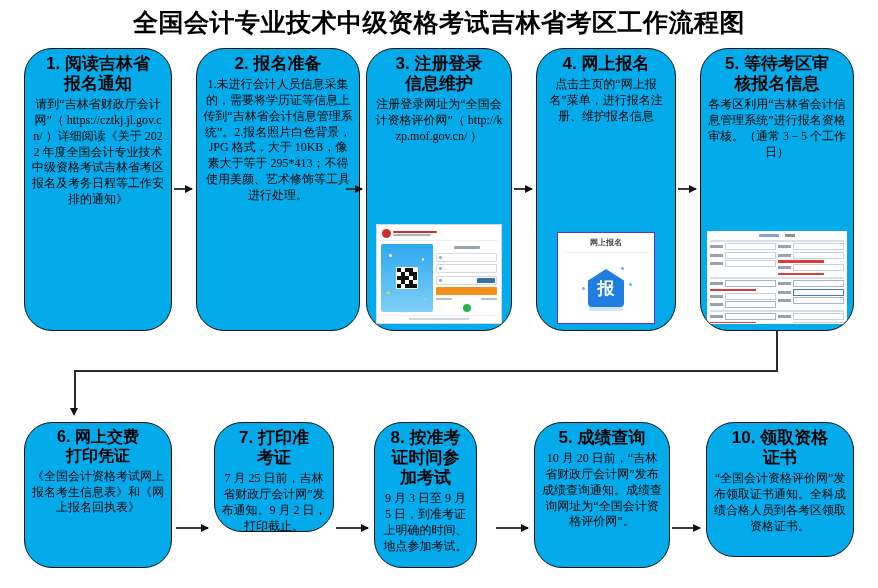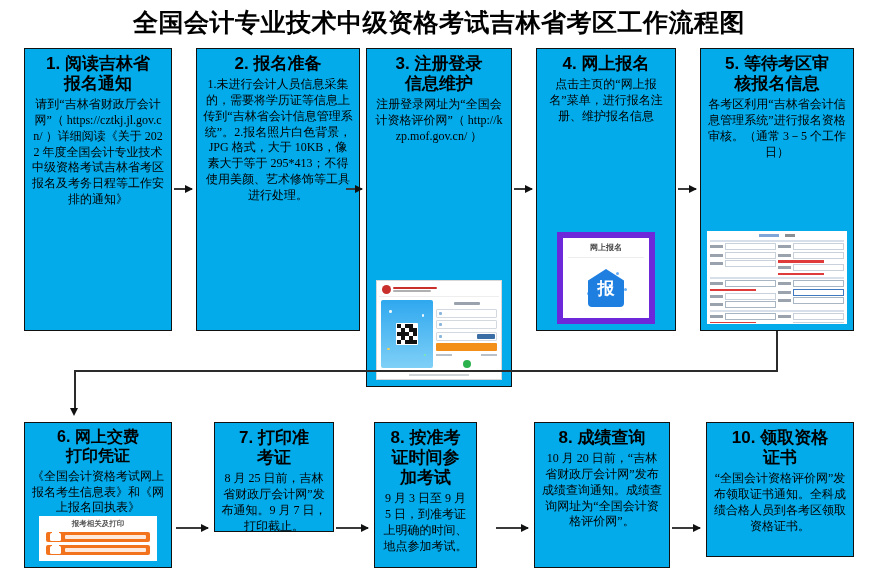--- a/index.html
+++ b/index.html
@@ -24,21 +24,21 @@
   }
   .flow{
     position:relative;
     width:878px;
     height:540px;
   }
   .node{
     position:absolute;
     background:#03ABEB;
     border:1.6px solid #111111;
-    border-radius:0;
+    border-radius:28px;
     box-sizing:border-box;
     display:flex;
     flex-direction:column;
     align-items:center;
     padding:5px 6px 6px 6px;
     overflow:hidden;
   }
   .node-title{
     font-family:"Liberation Sans","DejaVu Sans",sans-serif;
     font-weight:bold;
@@ -104,21 +104,21 @@
   .lg-btn{height:8px;background:#f39019;border-radius:1px;}
   .lg-sub{display:flex;justify-content:space-between;}
   .lg-sub b{display:block;height:2.5px;width:16px;background:#b9c0c7;font-size:0;}
   .lg-wx{width:8px;height:8px;border-radius:50%;background:#2bb24c;margin:1px auto 0;}
   .lg-foot{height:5px;border-top:1px solid #eee;display:flex;align-items:center;justify-content:center;}
   .lg-foot b{display:block;height:2px;width:60px;background:#cfd4d9;font-size:0;}
 
   
   .shot-card{
     width:98px;height:92px;
-    border:6px solid #6d28d9;background:#fff;
+    border:1px solid #6d28d9;background:#fff;
     display:flex;flex-direction:column;align-items:center;
     padding:4px 0 0;
   }
   .card-label{
     font-family:"Liberation Sans","DejaVu Sans",sans-serif;
     font-size:8px;color:#444;font-weight:bold;
   }
   .card-sep{width:88%;height:1px;background:#ededed;margin:4px 0 0;}
   .card-icon-wrap{flex:1;display:flex;align-items:center;justify-content:center;position:relative;width:100%;}
   .house{
@@ -199,21 +199,21 @@
     <div class="node-title" style="white-space:pre-line">1. 阅读吉林省
 报名通知</div>
     <div class="node-body">请到“吉林省财政厅会计网”（ https://cztkj.jl.gov.cn/ ）详细阅读《关于 2022 年度全国会计专业技术中级资格考试吉林省考区报名及考务日程等工作安排的通知》</div>
   </div>
 
   <div class="node" style="left:196px;top:10px;width:164px;height:283px;">
     <div class="node-title" style="white-space:pre-line">2. 报名准备</div>
     <div class="node-body">1.未进行会计人员信息采集的，需要将学历证等信息上传到“吉林省会计信息管理系统”。2.报名照片白色背景，JPG 格式，大于 10KB，像素大于等于 295*413；不得使用美颜、艺术修饰等工具进行处理。</div>
   </div>
 
-  <div class="node" style="left:366px;top:10px;width:146px;height:339px;">
+  <div class="node" style="left:366px;top:10px;width:146px;height:283px;">
     <div class="node-title" style="white-space:pre-line">3. 注册登录
 信息维护</div>
     <div class="node-body">注册登录网址为“全国会计资格评价网”（ http://kzp.mof.gov.cn/ ）</div>
     <div class="shot shot-login">
       <div class="lg-head">
         <span class="lg-emblem"></span>
         <span class="lg-htext">
           <i class="lg-bar" style="width:44px"></i>
           <i class="lg-bar sm" style="width:38px"></i>
         </span>
@@ -395,48 +395,37 @@
 
   <div class="wrap-line" style="left:776px;top:293px;width:1.6px;height:41px;"></div>
   <div class="wrap-line" style="left:74px;top:332px;width:704px;height:1.6px;"></div>
   <div class="wrap-line" style="left:74px;top:332px;width:1.6px;height:40px;"></div>
   <div class="wrap-head" style="left:70.3px;top:370px;"></div>
 
   <div class="node" style="left:24px;top:384px;width:148px;height:146px;">
     <div class="node-title" style="white-space:pre-line;font-size:16px;">6. 网上交费
 打印凭证</div>
     <div class="node-body">《全国会计资格考试网上报名考生信息表》和《网上报名回执表》</div>
-    <div class="shot shot-print">
-      <div class="pr-title">报考相关及打印</div>
-      <div class="pr-btn">
-        <span class="pr-ico"></span>
-        <span class="pr-txt"></span>
-      </div>
-      <div class="pr-btn">
-        <span class="pr-ico"></span>
-        <span class="pr-txt"></span>
-      </div>
-    </div>
   </div>
 
   <div class="node" style="left:214px;top:384px;width:120px;height:110px;">
     <div class="node-title" style="white-space:pre-line">7. 打印准
 考证</div>
-    <div class="node-body">8 月 25 日前，吉林省财政厅会计网”发布通知。9 月 7 日，打印截止。</div>
+    <div class="node-body">7 月 25 日前，吉林省财政厅会计网”发布通知。9 月 2 日，打印截止。</div>
   </div>
 
   <div class="node" style="left:374px;top:384px;width:103px;height:146px;">
     <div class="node-title" style="white-space:pre-line">8. 按准考
 证时间参
 加考试</div>
     <div class="node-body">9 月 3 日至 9 月 5 日，到准考证上明确的时间、地点参加考试。</div>
   </div>
 
   <div class="node" style="left:534px;top:384px;width:136px;height:146px;">
-    <div class="node-title" style="white-space:pre-line">8. 成绩查询</div>
+    <div class="node-title" style="white-space:pre-line">5. 成绩查询</div>
     <div class="node-body">10 月 20 日前，“吉林省财政厅会计网”发布成绩查询通知。成绩查询网址为“全国会计资格评价网”。</div>
   </div>
 
   <div class="node" style="left:706px;top:384px;width:148px;height:135px;">
     <div class="node-title" style="white-space:pre-line">10. 领取资格
 证书</div>
     <div class="node-body">“全国会计资格评价网”发布领取证书通知。全科成绩合格人员到各考区领取资格证书。</div>
   </div>
 
   <div class="arrow-h" style="left:176px;top:489px;width:32px;"></div>

